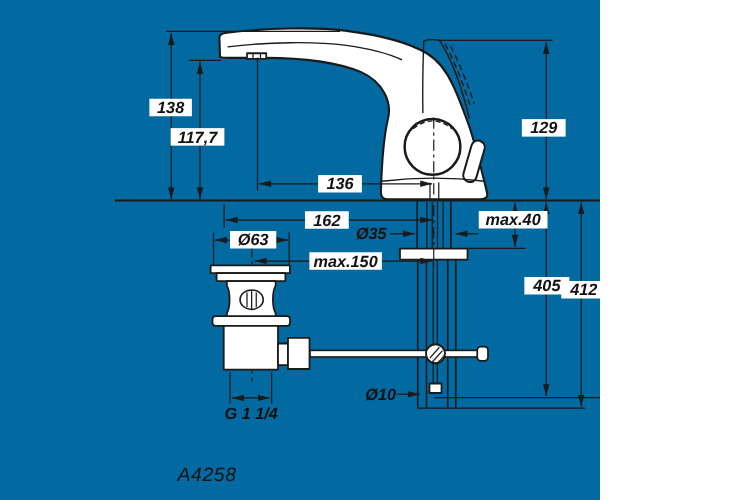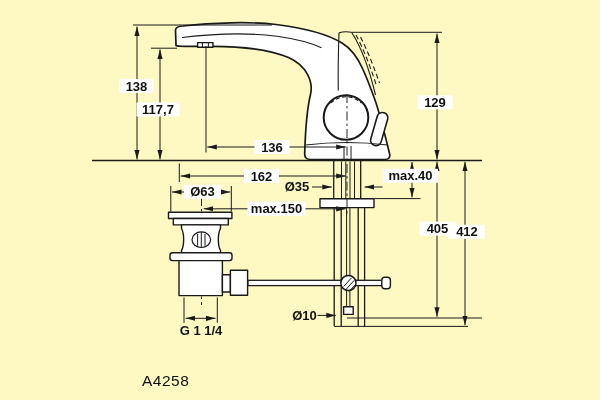--- a/index.html
+++ b/index.html
@@ -1,16 +1,16 @@
 <!DOCTYPE html>
 <html><head>
 <meta charset="utf-8">
 <style>
   html,body{margin:0;padding:0;background:#ffffff;}
-  .stage{width:600px;height:400px;background:#fef9c3;position:relative;overflow:hidden;}
+  .stage{width:480px;height:400px;background:#0369a1;position:relative;overflow:hidden;font-style:italic;}
   svg{display:block;}
   .draw{fill:#ffffff;stroke:#1a1a1a;stroke-width:1.7;stroke-linejoin:round;}
   .thin{fill:none;stroke:#1a1a1a;stroke-width:1.1;}
   .part{fill:#ffffff;stroke:#1a1a1a;stroke-width:1.4;stroke-linejoin:round;}
   .ext{stroke:#1a1a1a;stroke-width:1;}
   .deck{stroke:#1a1a1a;stroke-width:1.5;}
   .dim{stroke:#1a1a1a;stroke-width:1;}
   .cl{stroke:#1a1a1a;stroke-width:0.95;stroke-dasharray:9 3 2.5 3;}
   .hidden-line{fill:none;stroke:#1a1a1a;stroke-width:1.1;stroke-dasharray:5 3;}
   .dash-arc{fill:none;stroke:#1a1a1a;stroke-width:1.1;stroke-dasharray:4 2.5;}

